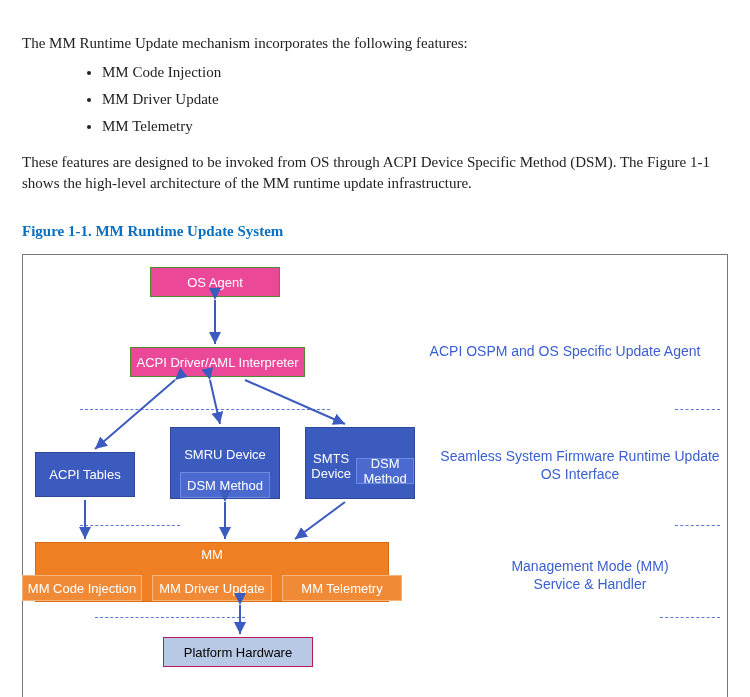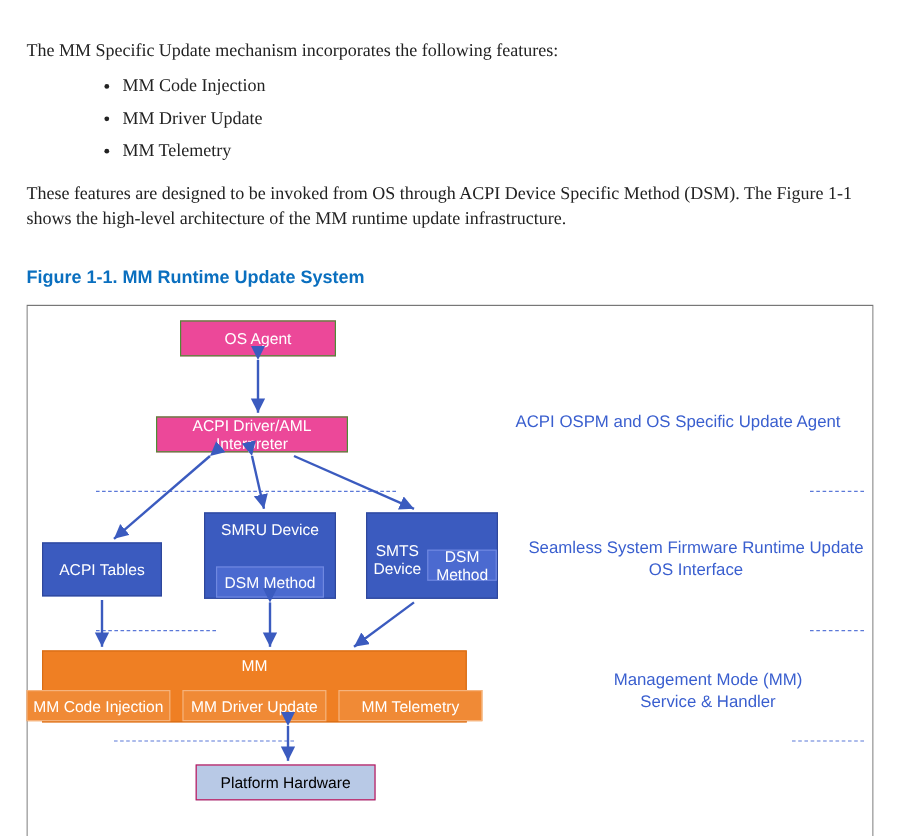--- a/index.html
+++ b/index.html
@@ -1,37 +1,37 @@
 <!DOCTYPE html>
 <html><head>
 <meta charset="utf-8">
 <style>
 body{font-family:Georgia,serif;color:#222;margin:18px 22px;font-size:15px;line-height:1.4}
 .intro{margin-bottom:8px}
 ul.features{list-style:disc;margin:6px 0 14px 80px;padding:0}
 ul.features li{margin:6px 0;font-family:Georgia,serif}
 .desc{margin-bottom:14px}
-.figcap{color:#0a6fbf;font-weight:bold;font-family:Liberation Sans, sans-serif;margin:27px 0 12px 0}
+.figcap{color:#0a6fbf;font-weight:bold;font-family:Liberation Serif, serif;margin:27px 0 12px 0}
 .figbox{border:1px solid #777;padding:12px;position:relative;height:420px}
 .diagram{position:relative;width:700px;height:400px}
 .box{position:absolute;color:#fff;font:13px Arial,Helvetica,sans-serif;display:flex;align-items:center;justify-content:center;text-align:center;box-sizing:border-box}
 .green{background:#ec4899;border:1px solid #4e8c34}
 .blue{background:#3b5bbf;border:1px solid #2e479b}
 .innerblue{background:#4b6ad0;border:1px solid #6f88e0}
 .orange{background:#ef7f23;border:1px solid #d86d15}
 .innerorange{background:#f08a36;border:1px solid #f6b37c}
 .lightblue{background:#b8c9e6;border:1px solid #be185d;color:#000000}
 .rlabel{position:absolute;color:#3a5fcf;font:14px Arial,Helvetica,sans-serif;text-align:center;line-height:1.3}
 .dash{position:absolute;height:0;border-top:1.5px dashed #5b78d8}
 svg.arrows{position:absolute;left:0;top:0;width:100%;height:100%;pointer-events:none}
 </style>
 </head>
 <body>
 
-<p class="intro">The MM Specific Update mechanism incorporates the following features:</p>
+<p class="intro">The MM Runtime Update mechanism incorporates the following features:</p>
 <ul class="features">
   <li>MM Code Injection</li>
   <li>MM Driver Update</li>
   <li>MM Telemetry</li>
 </ul>
 <p class="desc">These features are designed to be invoked from OS through ACPI Device Specific Method (DSM). The Figure 1-1 shows the high-level architecture of the MM runtime update infrastructure.</p>
 <p class="figcap">Figure 1-1. MM Runtime Update System</p>
 
 <div class="figbox">
 <div class="diagram">
@@ -40,25 +40,25 @@
   <div class="dash" style="left:640px;width:45px;top:142px"></div>
 
   <div class="dash" style="left:45px;width:100px;top:258px"></div>
   <div class="dash" style="left:640px;width:45px;top:258px"></div>
 
   <div class="dash" style="left:60px;width:150px;top:350px"></div>
   <div class="dash" style="left:625px;width:60px;top:350px"></div>
 
   <div class="box green" style="left:115px;top:0;width:130px;height:30px">OS Agent</div>
 
-  <div class="box green" style="left:95px;top:80px;width:160px;height:30px">ACPI Driver/AML Interpreter</div>
+  <div class="box green" style="left:95px;top:80px;width:175px;height:30px">ACPI Driver/AML Interpreter</div>
 
   <div class="box blue" style="left:0;top:185px;width:100px;height:45px">ACPI Tables</div>
 
-  <div class="box blue" style="left:135px;top:160px;width:110px;height:72px;flex-direction:column;justify-content:space-between;padding-top:6px">
+  <div class="box blue" style="left:135px;top:160px;width:110px;height:72px;flex-direction:column;justify-content:flex-end;padding-top:6px">
     <span>SMRU Device</span>
     <div class="box innerblue" style="position:relative;left:auto;top:auto;margin-top:10px;width:90px;height:26px">DSM Method</div>
   </div>
 
   <div class="box blue" style="left:270px;top:160px;width:110px;height:72px;flex-direction:row;justify-content:flex-start;padding-top:6px">
     <span>SMTS Device</span>
     <div class="box innerblue" style="position:relative;left:auto;top:auto;margin-top:10px;width:90px;height:26px">DSM Method</div>
   </div>
 
   <div class="box orange" style="left:0;top:275px;width:354px;height:60px;flex-direction:column;justify-content:space-between;padding-top:4px">

